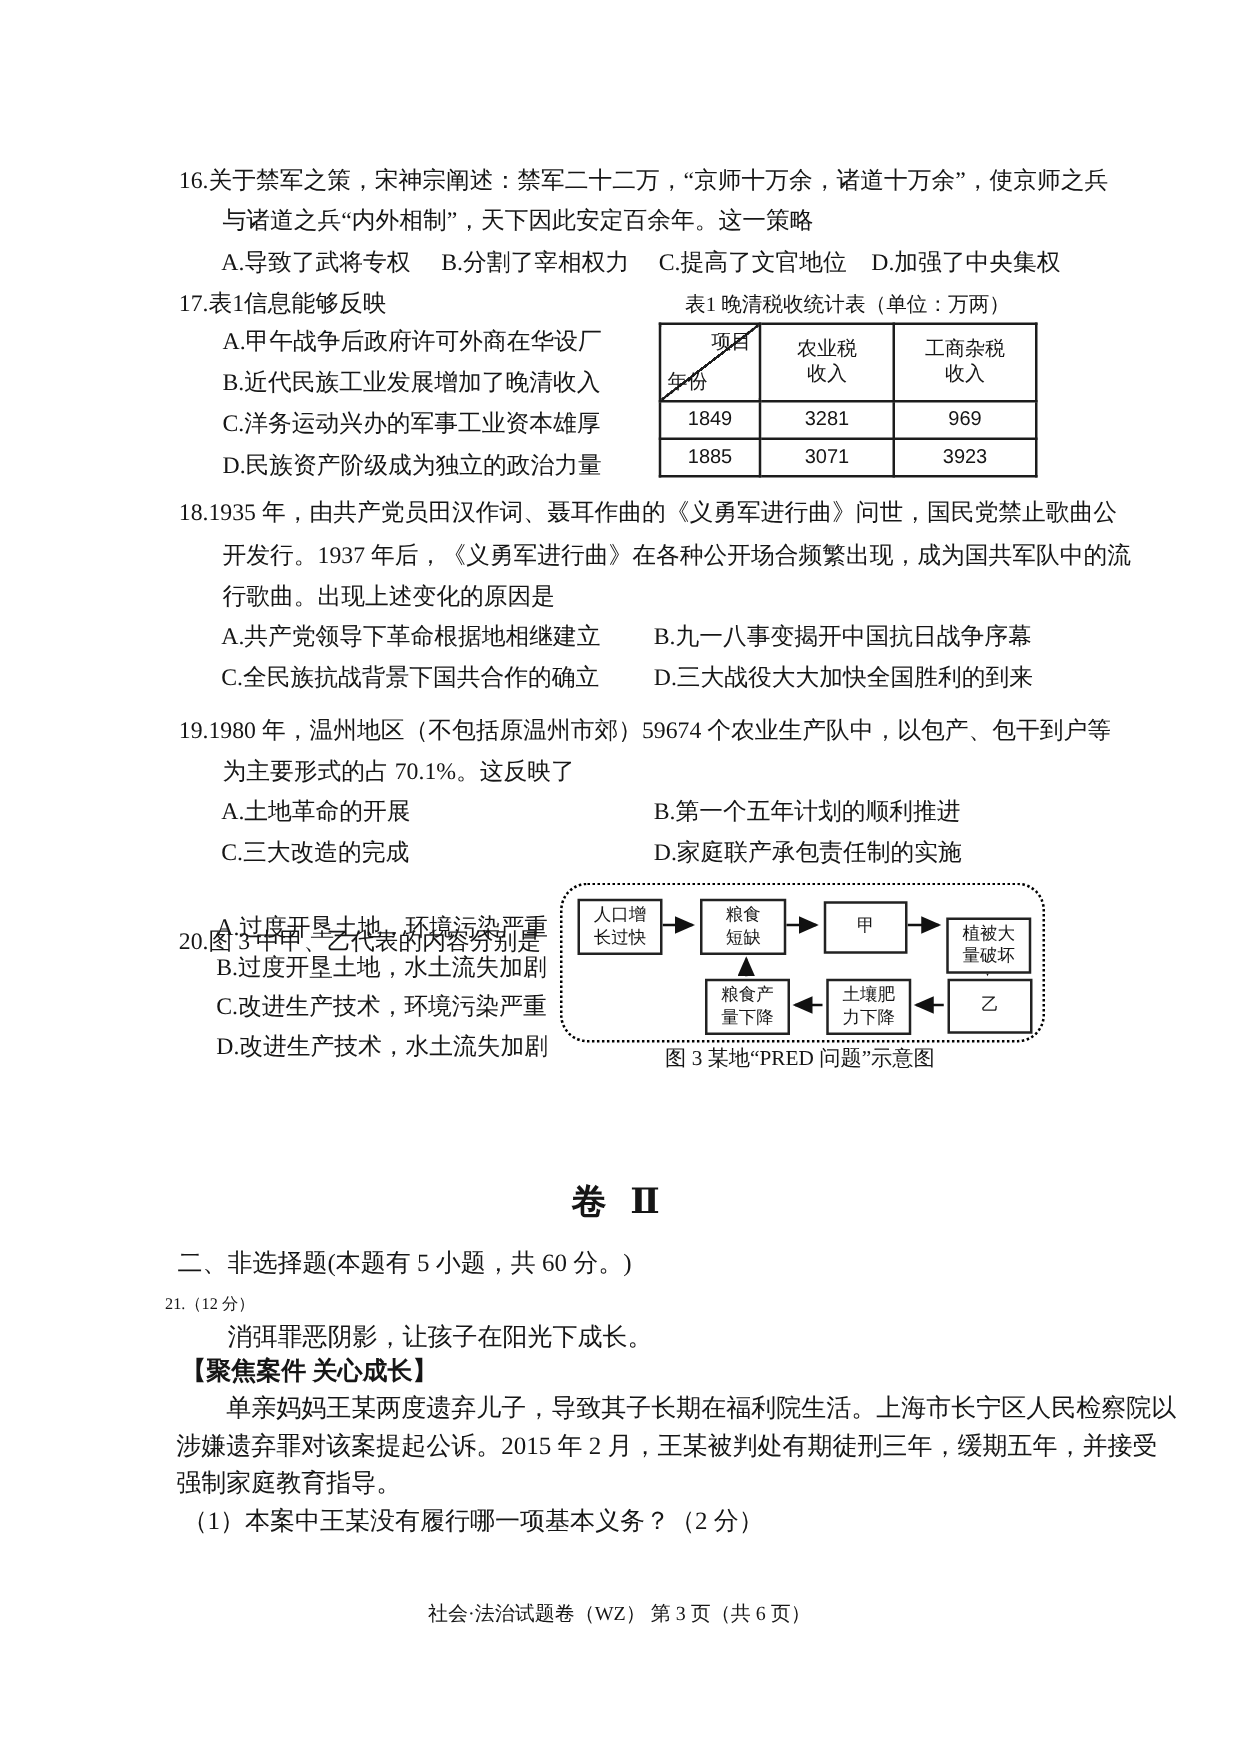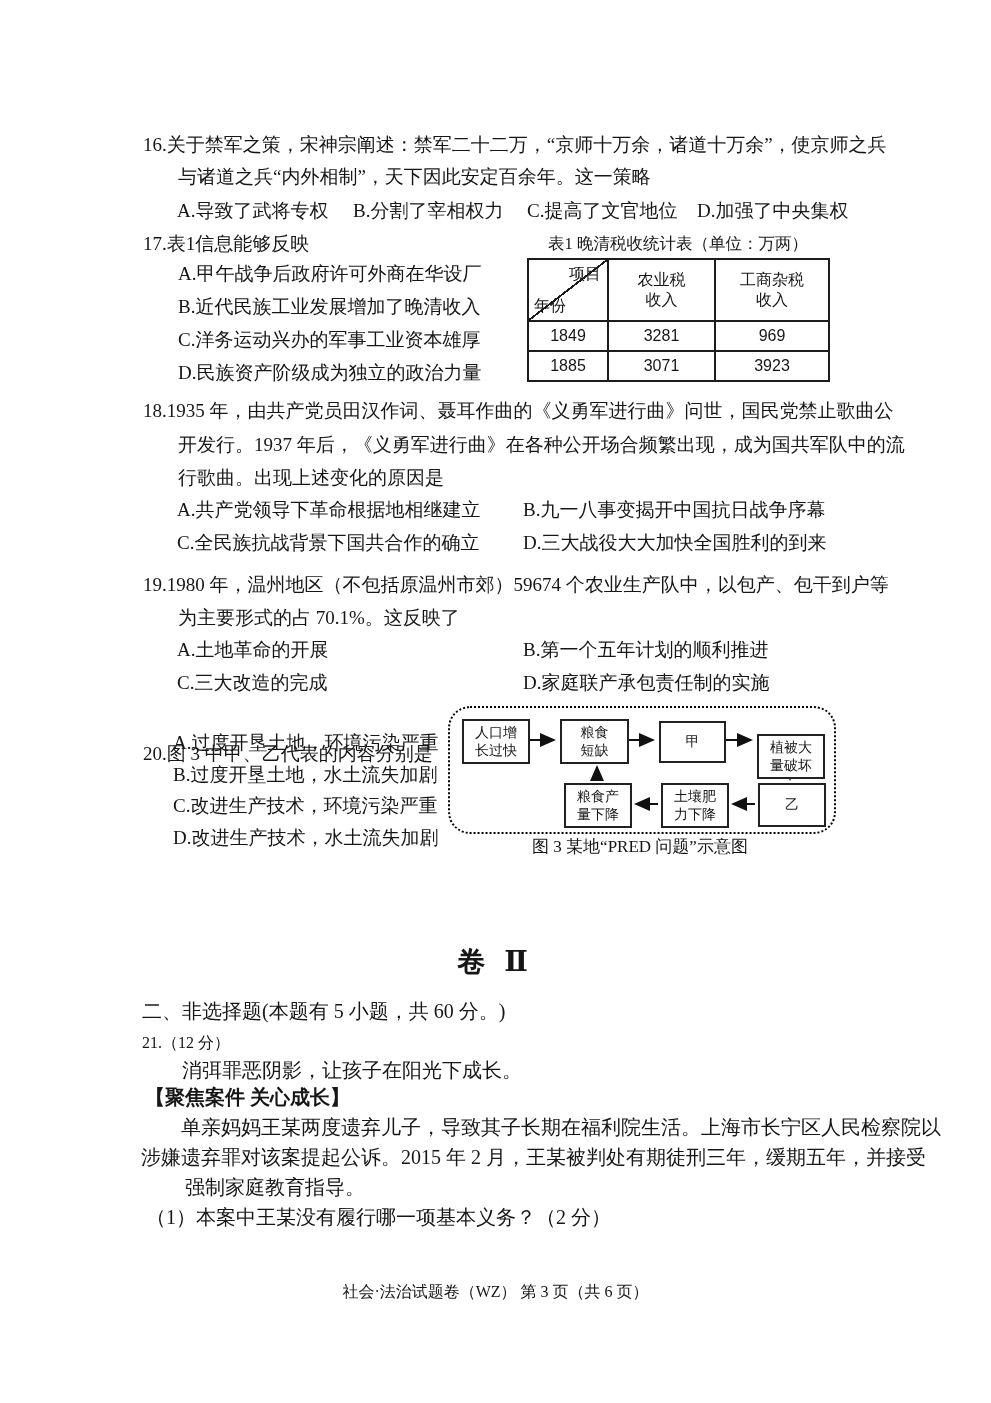--- a/index.html
+++ b/index.html
@@ -131,21 +131,21 @@
   <div class="box" style="left:114px;top:75px;width:64px;height:41px;">粮食产
 量下降</div>
   <div class="box" style="left:211px;top:75px;width:64px;height:41px;">土壤肥
 力下降</div>
   <div class="box" style="left:308px;top:75px;width:64px;height:40px;">乙</div>
 </div>
 <div class="fig-caption">图 3 某地“PRED 问题”示意图</div>
 
 <div class="section-heading">卷 Ⅱ</div>
 <div class="t" style="left:142px;top:998px;font-size:20px;">二、非选择题(本题有 5 小题，共 60 分。)</div>
-<div class="t" style="left:142px;top:1029px;font-size:16px;">21.（12 分）</div>
+<div class="t" style="left:132px;top:1029px;font-size:13px;">21.（12 分）</div>
 <div class="t" style="left:182px;top:1057px;font-size:20px;">消弭罪恶阴影，让孩子在阳光下成长。</div>
 <div class="t bold" style="left:145px;top:1084px;font-size:20px;">【聚焦案件 关心成长】</div>
 <div class="t" style="left:181px;top:1114px;font-size:20px;">单亲妈妈王某两度遗弃儿子，导致其子长期在福利院生活。上海市长宁区人民检察院以</div>
 <div class="t" style="left:141px;top:1144px;font-size:20px;">涉嫌遗弃罪对该案提起公诉。2015 年 2 月，王某被判处有期徒刑三年，缓期五年，并接受</div>
-<div class="t" style="left:141px;top:1174px;font-size:20px;margin-left:44px;">强制家庭教育指导。</div>
+<div class="t" style="left:141px;top:1174px;font-size:20px;">强制家庭教育指导。</div>
 <div class="t" style="left:146px;top:1204px;font-size:20px;">（1）本案中王某没有履行哪一项基本义务？（2 分）</div>
 
 <div class="footer">社会·法治试题卷（WZ）  第 3 页（共 6 页）</div>
 
 </body></html>

